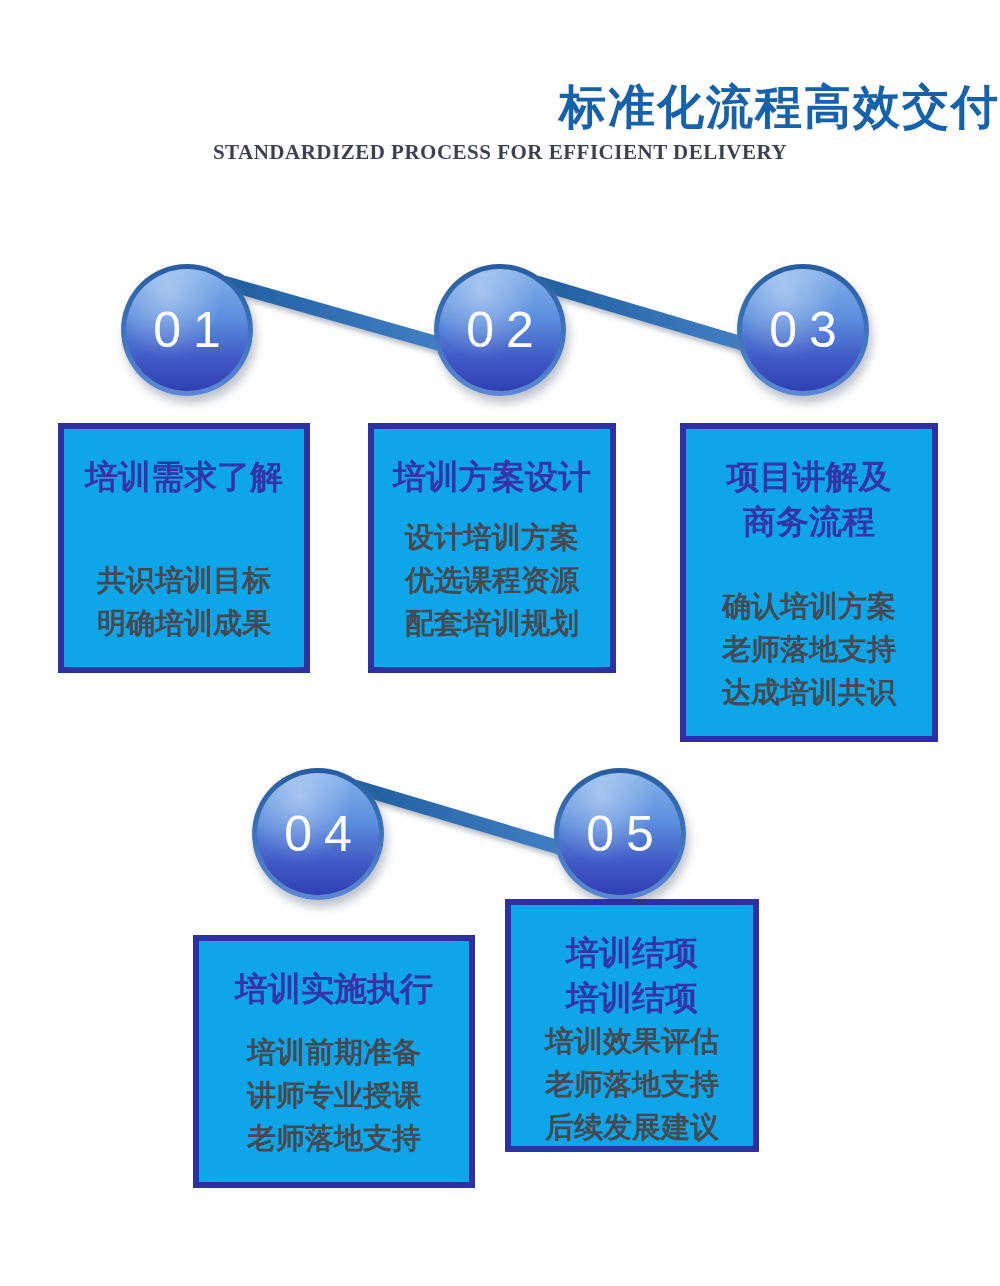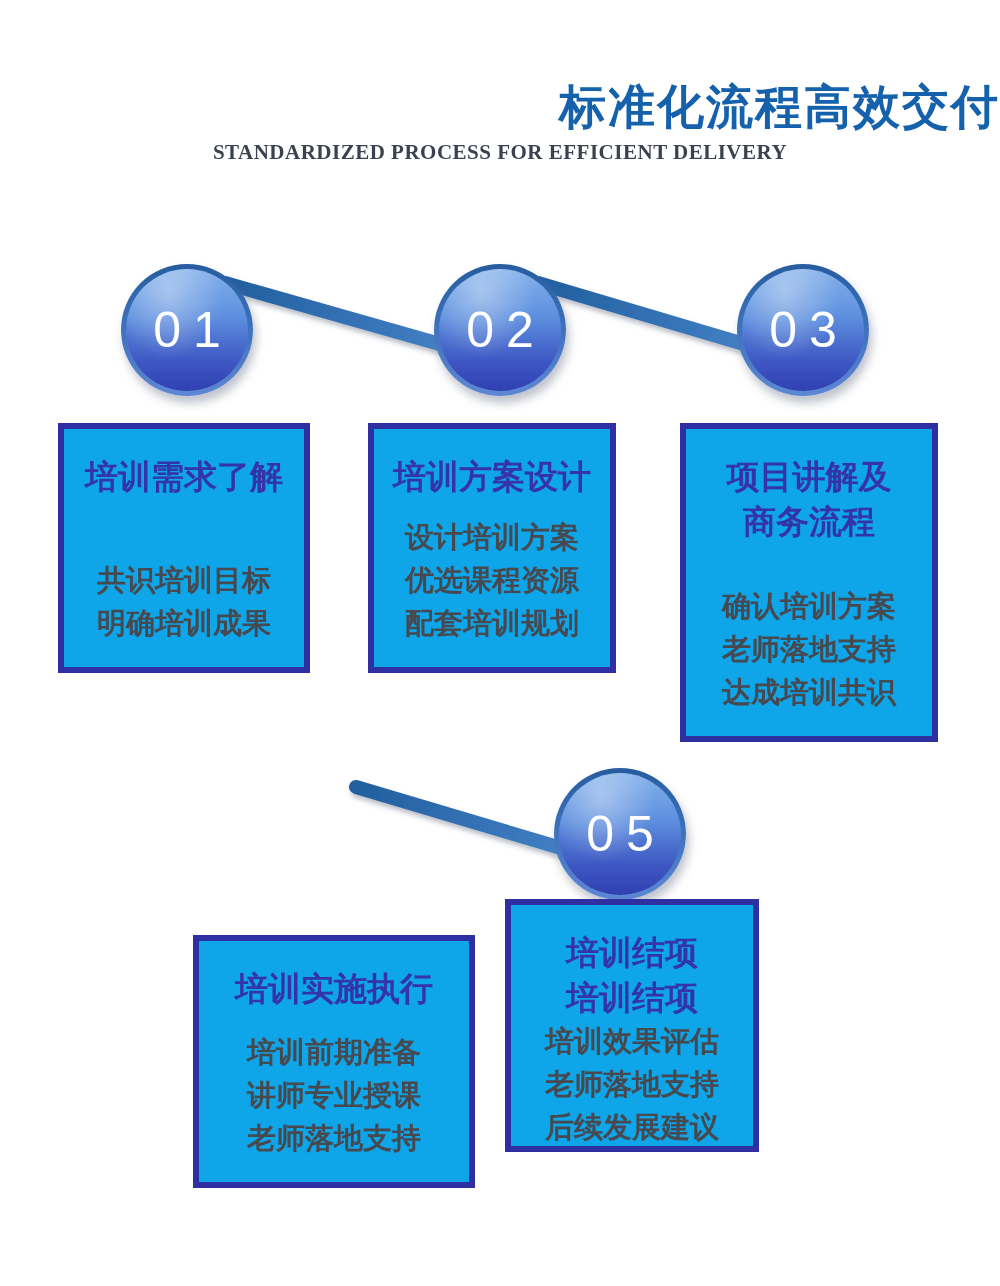--- a/index.html
+++ b/index.html
@@ -114,20 +114,25 @@
   <div class="circle c02">
     <div class="circle-inner">
       <span class="circle-number">02</span>
     </div>
   </div>
   <div class="circle c03">
     <div class="circle-inner">
       <span class="circle-number">03</span>
     </div>
   </div>
+  <div class="circle c04">
+    <div class="circle-inner">
+      <span class="circle-number">04</span>
+    </div>
+  </div>
   <div class="circle c05">
     <div class="circle-inner">
       <span class="circle-number">05</span>
     </div>
   </div>
 
   <div class="step-box b1">
     <div class="box-title">
       <div>培训需求了解</div>
     </div>

